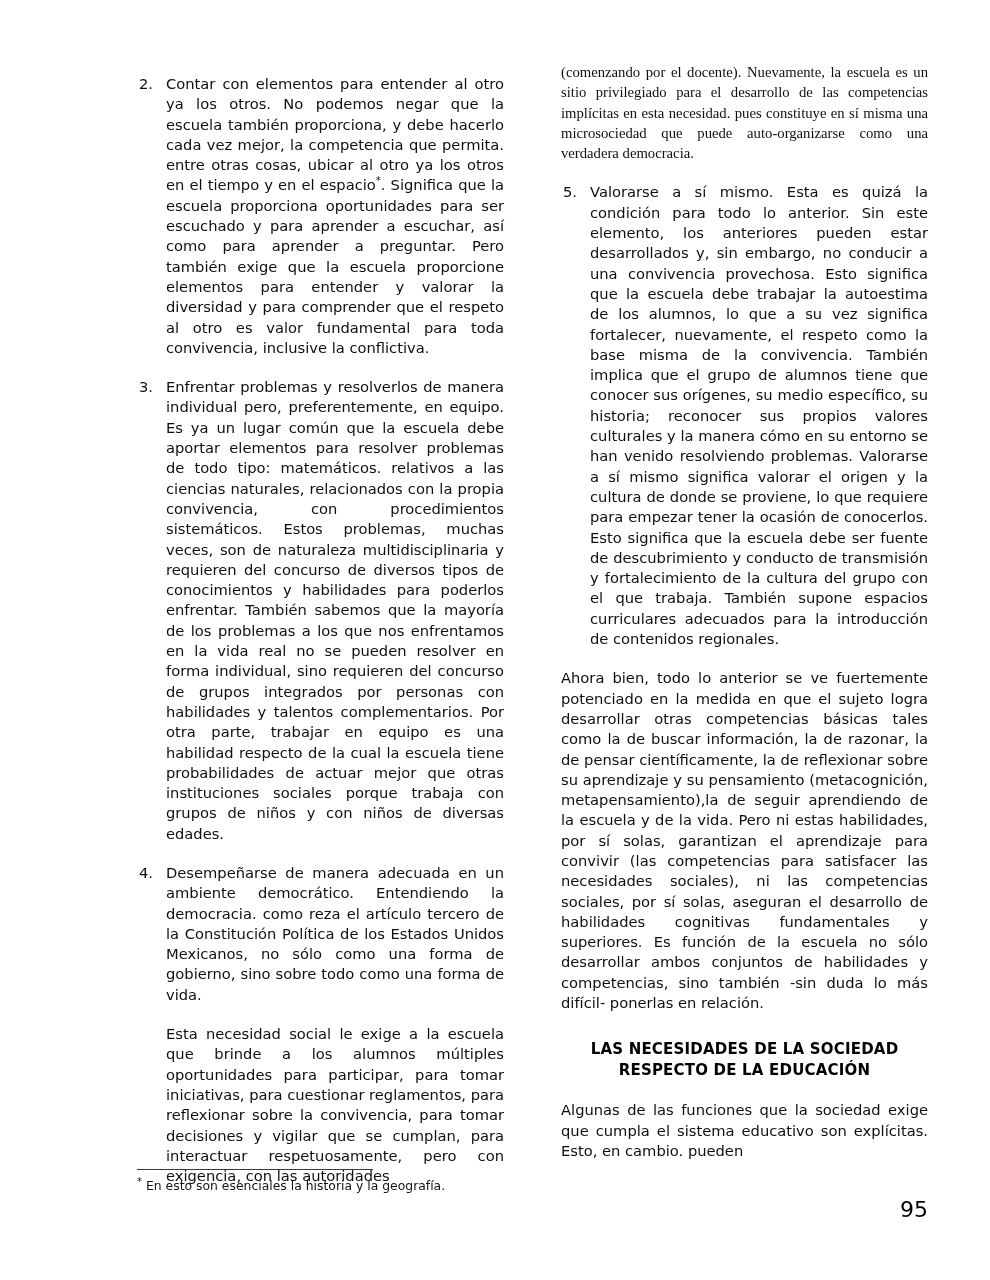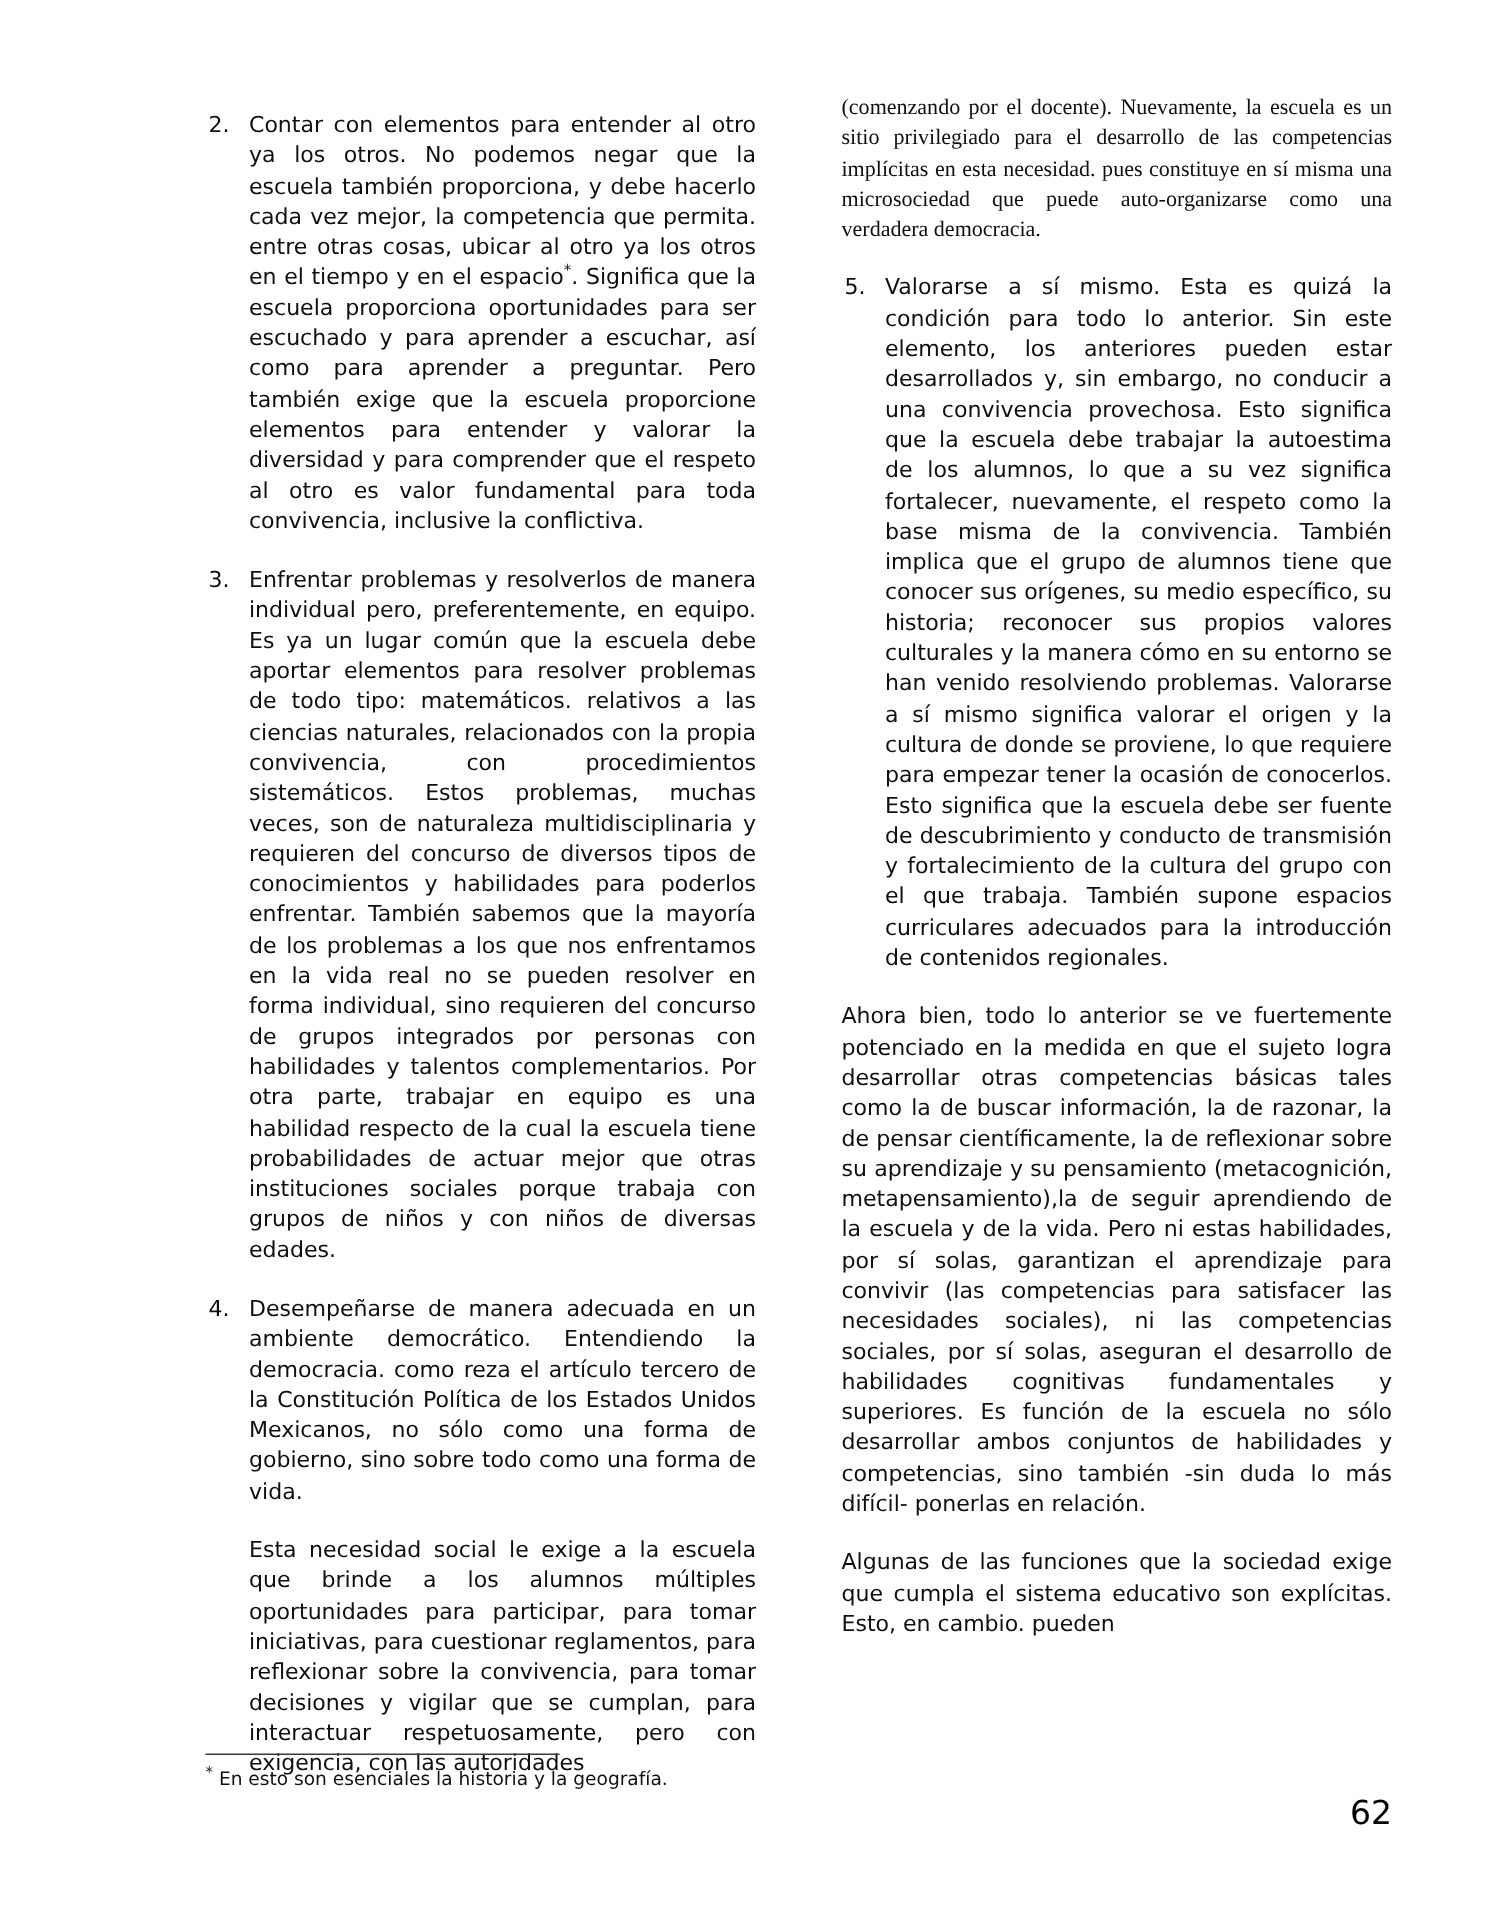--- a/index.html
+++ b/index.html
@@ -153,27 +153,31 @@
 
       <p class="para first">(comenzando por el docente). Nuevamente, la escuela es un sitio privilegiado para el desarrollo de las competencias implícitas en esta necesidad. pues constituye en sí misma una microsociedad que puede auto-organizarse como una verdadera democracia.</p>
 
       <div class="li" style="margin-top:19px;">
         <span class="li-num">5.</span>
         <span class="li-body">Valorarse a sí mismo. Esta es quizá la condición para todo lo anterior. Sin este elemento, los anteriores pueden estar desarrollados y, sin embargo, no conducir a una convivencia provechosa. Esto significa que la escuela debe trabajar la autoestima de los alumnos, lo que a su vez significa fortalecer, nuevamente, el respeto como la base misma de la convivencia. También implica que el grupo de alumnos tiene que conocer sus orígenes, su medio específico, su historia; reconocer sus propios valores culturales y la manera cómo en su entorno se han venido resolviendo problemas. Valorarse a sí mismo significa valorar el origen y la cultura de donde se proviene, lo que requiere para empezar tener la ocasión de conocerlos. Esto significa que la escuela debe ser fuente de descubrimiento y conducto de transmisión y fortalecimiento de la cultura del grupo con el que trabaja. También supone espacios curriculares adecuados para la introducción de contenidos regionales.</span>
       </div>
 
       <p class="para">Ahora bien, todo lo anterior se ve fuertemente potenciado en la medida en que el sujeto logra desarrollar otras competencias básicas tales como la de buscar información, la de razonar, la de pensar científicamente, la de reflexionar sobre su aprendizaje y su pensamiento (metacognición, metapensamiento),la de seguir aprendiendo de la escuela y de la vida. Pero ni estas habilidades, por sí solas, garantizan el aprendizaje para convivir (las competencias para satisfacer las necesidades sociales), ni las competencias sociales, por sí solas, aseguran el desarrollo de habilidades cognitivas fundamentales y superiores. Es función de la escuela no sólo desarrollar ambos conjuntos de habilidades y competencias, sino también -sin duda lo más difícil- ponerlas en relación.</p>
 
+      <div class="section-heading">
+        <span class="hl">LAS NECESIDADES DE LA SOCIEDAD</span>
+        <span class="hl">RESPECTO DE LA EDUCACIÓN</span>
+      </div>
 
       <p class="para">Algunas de las funciones que la sociedad exige que cumpla el sistema educativo son explícitas. Esto, en cambio. pueden</p>
 
     </div>
 
   </div>
 
   <div class="footnote-block">
     <div class="footnote-rule"></div>
     <div class="footnote-text"><sup>*</sup>&nbsp;<span>En esto son esenciales la historia y la geografía.</span></div>
   </div>
 
-  <div class="page-number">62</div>
+  <div class="page-number">95</div>
 
 </div>
 
 </body></html>

